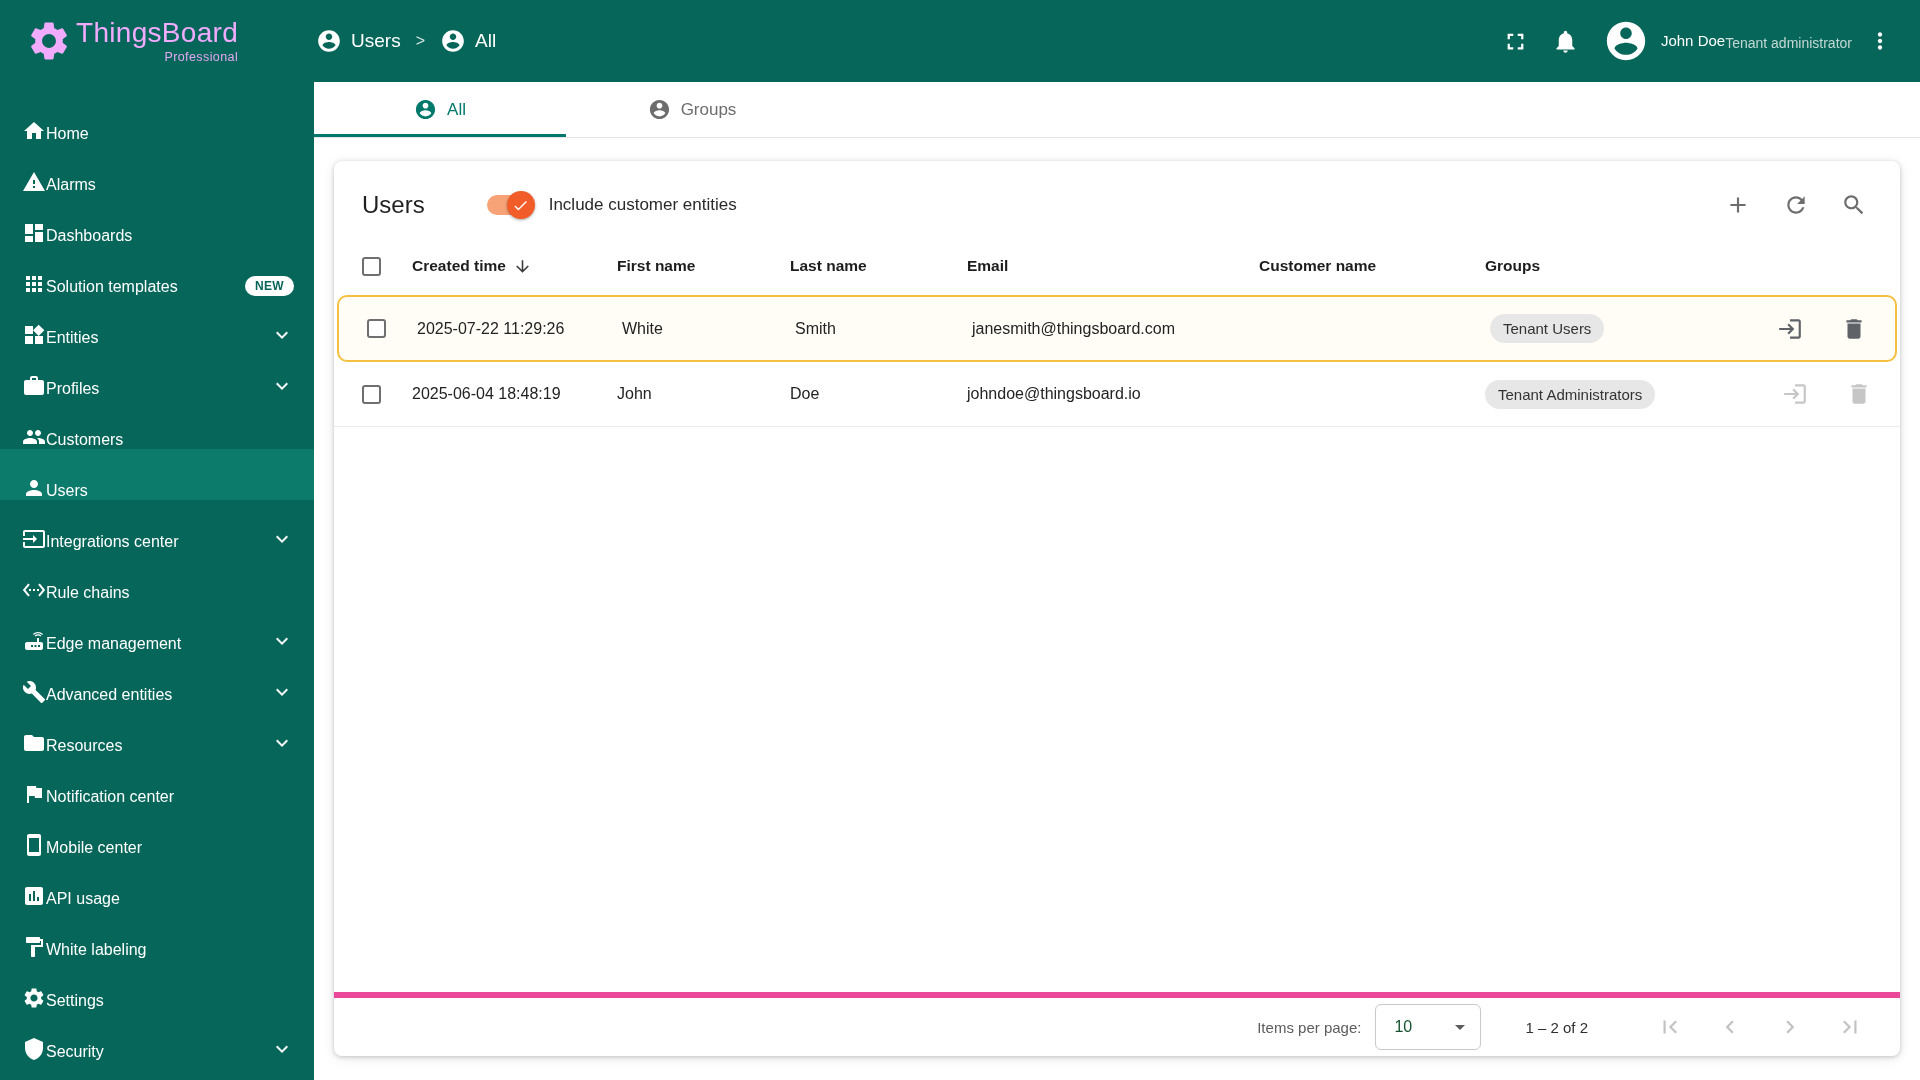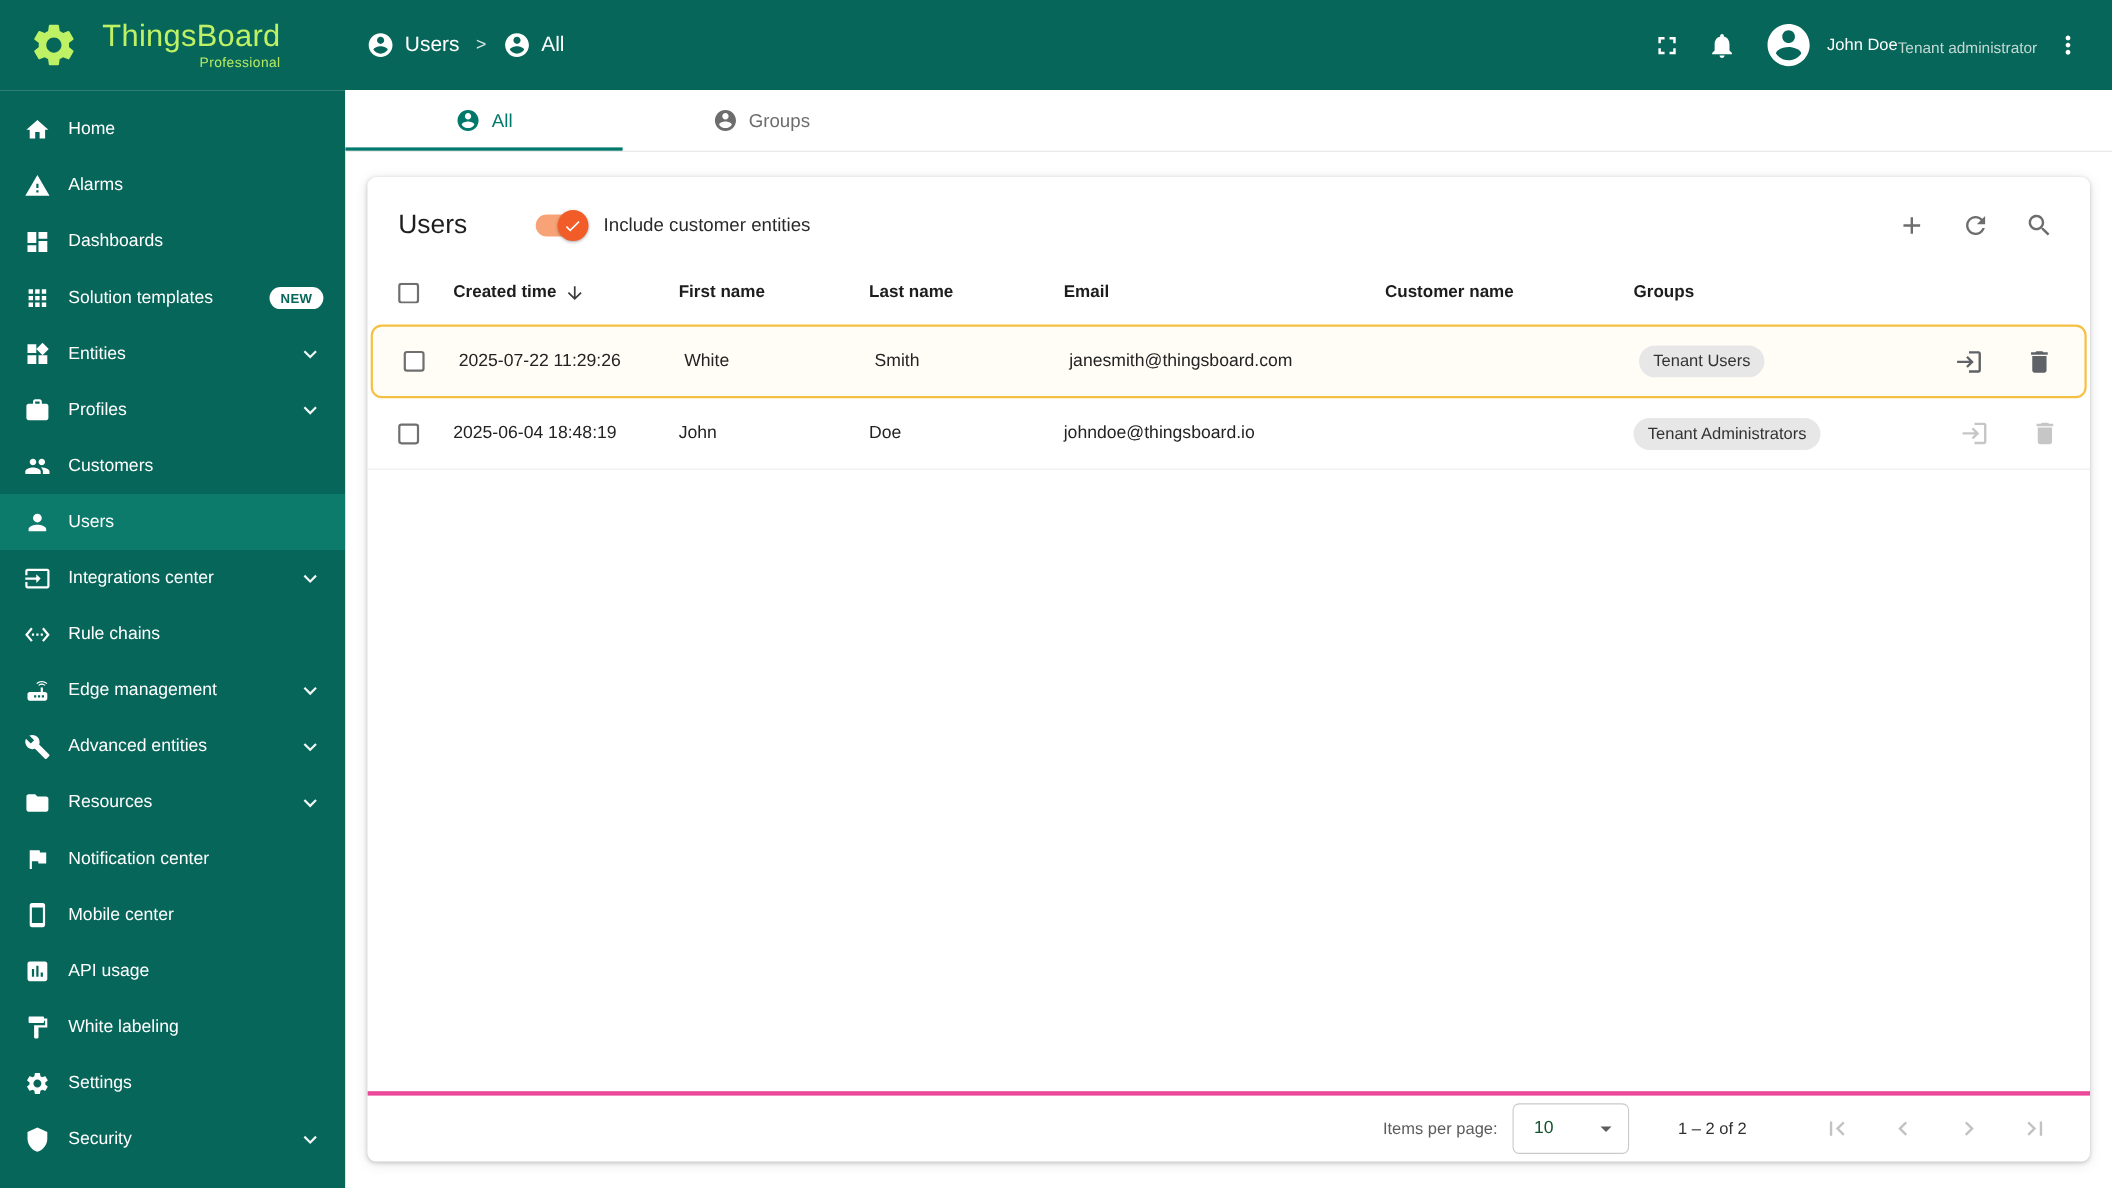--- a/index.html
+++ b/index.html
@@ -14,21 +14,21 @@
   *{margin:0;padding:0;box-sizing:border-box;}
   html,body{width:1920px;height:1080px;overflow:hidden;}
   body{font-family:"Liberation Sans","DejaVu Sans",sans-serif;background:#fafafa;color:#222;}
   button{font-family:inherit;background:none;border:none;padding:0;cursor:pointer;}
   .ic{width:24px;height:24px;fill:currentColor;flex:none;display:block;}
 
   .app{width:1920px;height:1080px;display:flex;flex-direction:column;}
 
   
   .header{flex:0 0 82px;background:var(--teal);display:flex;align-items:center;color:#fff;padding:0 18px 0 26px;}
-  .brand{display:flex;align-items:center;gap:21px;color:#bef264;text-decoration:none;cursor:pointer;}
+  .brand{display:flex;align-items:center;gap:4px;color:#f0abfc;text-decoration:none;cursor:pointer;}
   .brand-gear .ic{width:46px;height:46px;}
   .brand-text{display:flex;flex-direction:column;align-items:flex-end;}
   .brand-name{font-size:28px;font-weight:500;letter-spacing:.3px;line-height:1;}
   .brand-sub{font-size:12.5px;margin-top:3px;opacity:.95;letter-spacing:.4px;}
   .breadcrumb{display:flex;align-items:center;margin-left:78px;gap:15px;}
   .bc-item{display:flex;align-items:center;gap:9px;color:#fff;cursor:pointer;}
   .bc-item .ic{width:26px;height:26px;}
   .bc-label{font-size:19px;}
   .bc-sep{font-size:16px;color:#d8e8e4;}
   .hdr-right{margin-left:auto;display:flex;align-items:center;}
@@ -40,21 +40,21 @@
   .user-name{font-size:15px;color:#fff;}
   .user-role{font-size:14px;color:#c3d9d4;margin-top:3px;}
   .menu-btn{width:44px;height:44px;color:#fff;display:flex;align-items:center;justify-content:center;}
   .menu-btn .ic{width:26px;height:26px;}
 
   
   .body-wrap{flex:1;display:flex;min-height:0;}
 
   
   .sidebar{flex:0 0 314px;background:var(--teal);color:#fff;padding-top:10px;overflow:hidden;}
-  .nav-item{height:51px;display:flex;align-items:center;padding:0 20px 0 22px;gap:16px;font-size:16px;font-weight:500;cursor:pointer;white-space:nowrap;}
+  .nav-item{height:51px;display:flex;align-items:flex-end;padding:0 20px 0 22px;font-size:16px;font-weight:500;cursor:pointer;white-space:nowrap;}
   .nav-item.active{background:var(--teal-active);}
   .nav-badge{margin-left:auto;background:#fff;color:var(--teal);font-size:12px;font-weight:700;padding:3px 10px;border-radius:12px;letter-spacing:.3px;}
   .chev{margin-left:auto;opacity:.95;}
 
   
   .main{flex:1;display:flex;flex-direction:column;background:#fff;min-width:0;}
   .tab-bar{flex:0 0 56px;display:flex;border-bottom:1px solid #e5e5e5;background:#fff;}
   .tab{width:252px;display:flex;align-items:center;justify-content:center;gap:10px;color:#6d6d6d;font-size:17px;font-weight:500;position:relative;cursor:pointer;}
   .tab .ic{width:23px;height:23px;}
   .tab.active{color:var(--tab-teal);}
@@ -89,21 +89,21 @@
   .trow .cell{height:100%;}
   .trow.highlighted{border:2px solid var(--hl-border);border-radius:10px;background:#fffdf6;margin:2px 3px 0;height:67px;text-align:center;}
   .c-groups{gap:8px;}
   .chip{background:#e7e7e7;color:#333;font-size:15px;padding:6px 13px;border-radius:16px;white-space:nowrap;cursor:pointer;}
   .c-actions{display:flex;align-items:center;gap:34px;padding-left:10px;}
   .row-btn{width:30px;height:30px;color:#5f6368;display:flex;align-items:center;justify-content:center;}
   .row-btn .ic{width:26px;height:26px;}
   .row-btn.disabled{color:#c6c6c6;}
 
   
-  .card-footer{flex:0 0 64px;border-top:4px solid #ec4899;display:flex;align-items:center;justify-content:flex-end;padding-right:26px;}
+  .card-footer{flex:0 0 64px;border-top:6px solid #ec4899;display:flex;align-items:center;justify-content:flex-end;padding-right:26px;}
   .ipp-label{font-size:15px;color:#5c5c5c;margin-right:14px;}
   .ipp-select{width:106px;height:46px;border:1px solid #c9c9c9;border-radius:6px;display:flex;align-items:center;justify-content:space-between;padding:0 8px 0 18px;font-size:16px;color:#14532d;cursor:pointer;margin-right:44px;}
   .dd-wrap .ic{width:24px;height:24px;color:#5c5c5c;}
   .range{font-size:15px;color:#303030;margin-right:58px;}
   .pager{display:flex;gap:12px;}
   .pg-btn{width:48px;height:48px;display:flex;align-items:center;justify-content:center;color:#6d6d6d;}
   .pg-btn.disabled{color:#c2c2c2;cursor:default;}
   .pg-btn .ic{width:26px;height:26px;}
 </style>
 </head>

